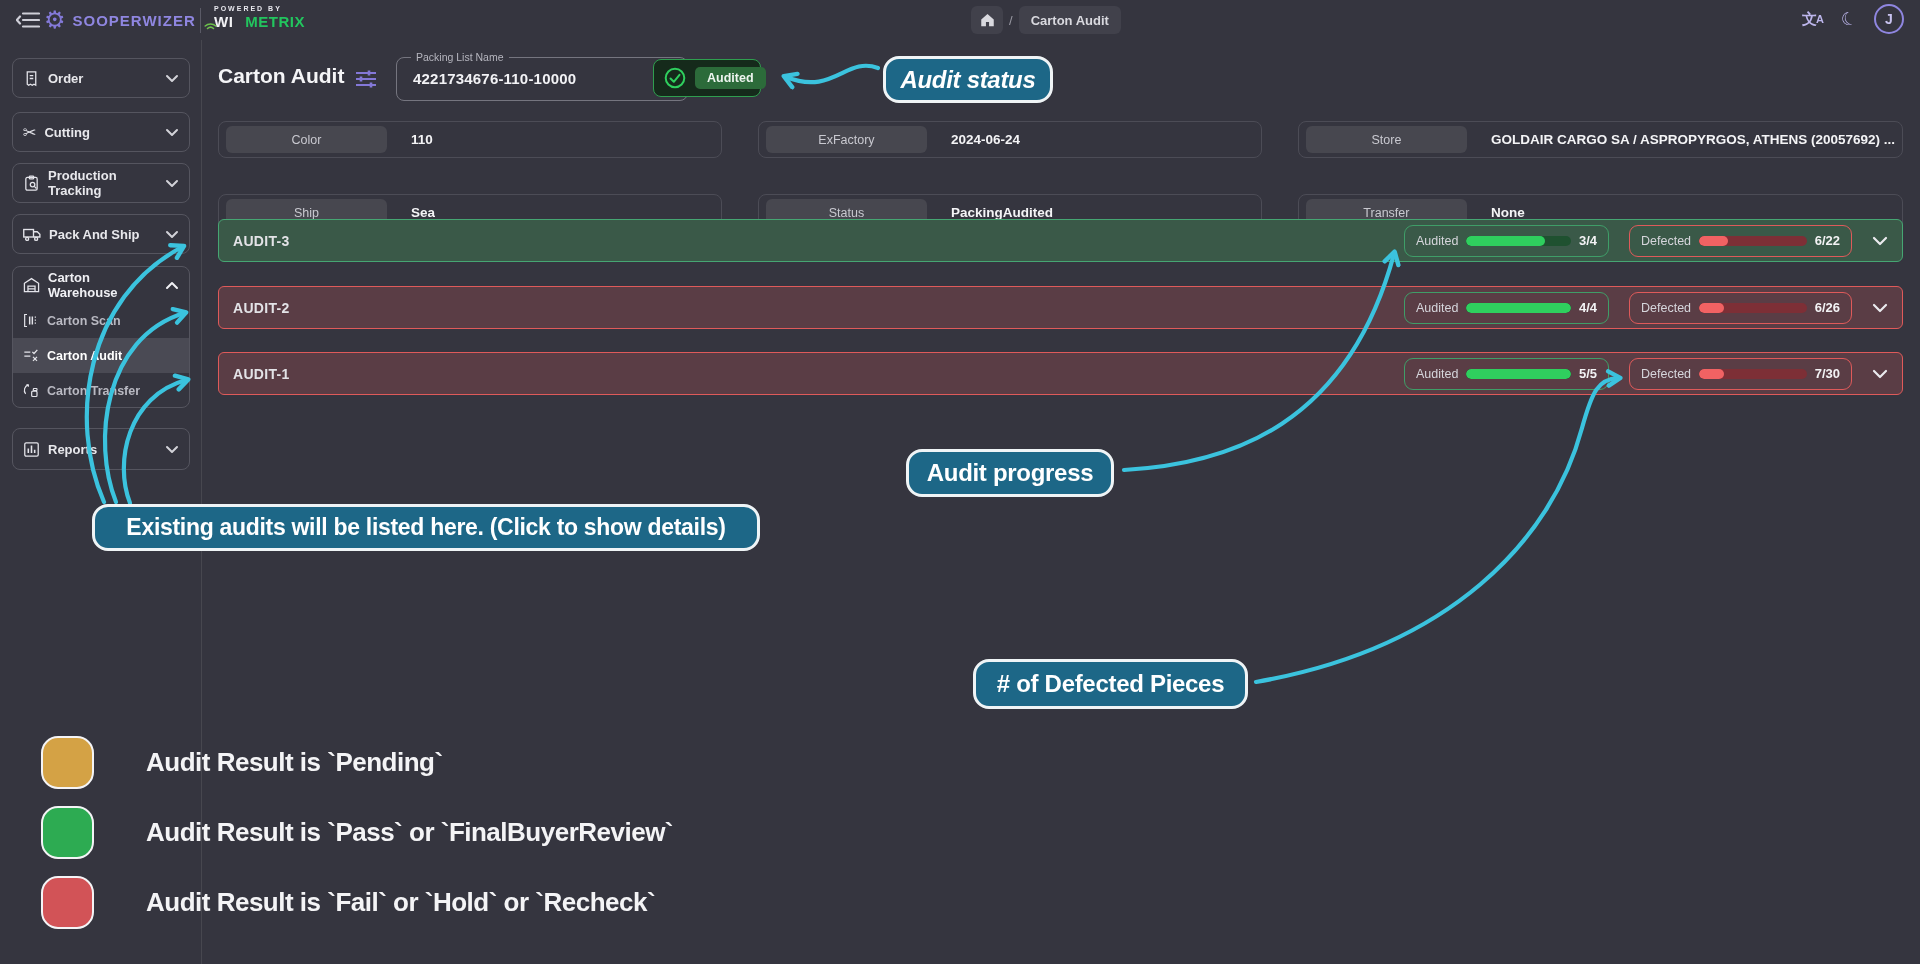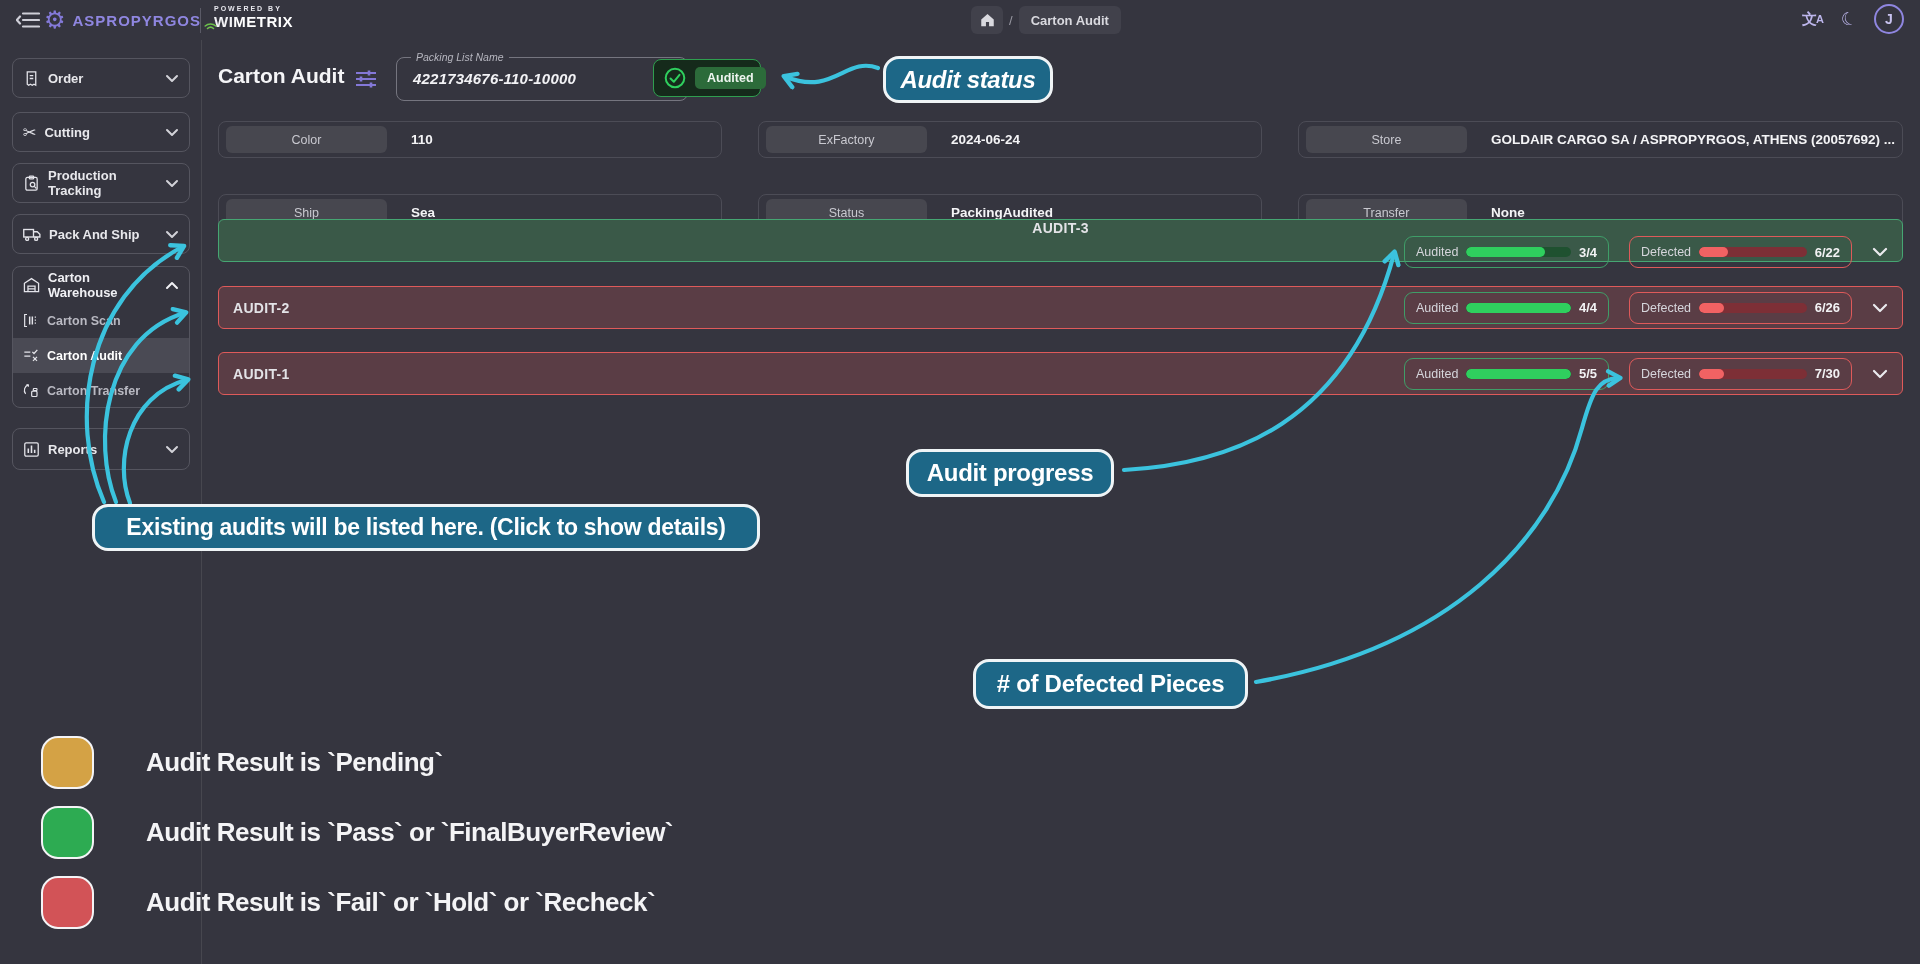--- a/index.html
+++ b/index.html
@@ -11,21 +11,21 @@
   .navbar { position:absolute; left:0; top:0; width:1920px; height:40px; background:#35353F; }
   .menu-btn { position:absolute; left:16px; top:12px; width:24px; height:16px; cursor:pointer; color:#cfcfd8; }
   .brand-wrap { position:absolute; left:44px; top:5px; display:flex; align-items:center; gap:7px; }
   .gear { font-size:24px; color:#8379d8; line-height:30px; }
   .brand { color:#8f86e0; font-weight:bold; font-size:15px; letter-spacing:1px; }
   .nav-divider { position:absolute; left:200px; top:8px; width:1px; height:25px; background:#5a5a66; }
   .powered { position:absolute; left:214px; top:5px; line-height:1; }
   .powered-by { font-size:7px; letter-spacing:2px; color:#e8e8ee; font-weight:bold; }
   .powered-brand { margin-top:2px; font-size:15px; font-weight:bold; letter-spacing:.5px; }
   .powered-wi { color:#f2f2f5; }
-  .powered-metrix { color:#ffffff; }
+  .powered-metrix { color:#22c55e;margin-left:12px; }
   .wifi-ic { position:relative; top:-7px; left:-10px; }
   .breadcrumb { position:absolute; left:971px; top:6px; display:flex; align-items:center; gap:6px; }
   .crumb-chip { background:#41414b; border-radius:6px; color:#d9d9df; display:flex; align-items:center; justify-content:center; cursor:pointer; }
   .crumb-home { width:32px; height:28px; }
   .crumb-sep { color:#9a9aa4; font-size:13px; }
   .crumb-label { height:28px; padding:0 12px; font-size:13px; font-weight:bold; }
   .nav-right { position:absolute; right:16px; top:4px; display:flex; align-items:center; gap:17px; }
   .nav-ic { color:#bdb6ec; cursor:pointer; display:flex; align-items:center; }
   .translate-ic { font-size:15px; font-weight:bold; }
   .translate-ic .small-a { font-size:11px; margin-left:-1px; }
@@ -40,38 +40,38 @@
   .side-ic { display:flex; color:#e4e4ea; }
   .group-box { position:absolute; left:12px; top:226px; width:178px; height:142px; border:1px solid #55555f; border-radius:8px; overflow:hidden; }
   .group-header { height:36px; display:flex; align-items:center; padding:0 10px; gap:8px; color:#f0f0f4; font-size:13px; font-weight:bold; cursor:pointer; }
   .group-header .chev { margin-left:auto; }
   .sub-item { height:35px; display:flex; align-items:center; padding:0 10px; gap:8px; color:#b9b9c2; font-size:12.5px; font-weight:bold; cursor:pointer; }
   .sub-item.selected { background:#4a4a54; color:#ffffff; }
 
   
   .page-title { position:absolute; left:218px; top:64px; font-size:21px; font-weight:bold; color:#f5f5f7; }
   .filter-ic { position:absolute; left:355px; top:69px; color:#8478d8; cursor:pointer; }
-  .select-box { position:absolute; left:396px; top:57px; width:292px; height:44px; border:1px solid #75757f; border-radius:8px; cursor:pointer;font-style:italic; }
+  .select-box { position:absolute; left:396px; top:57px; width:292px; height:44px; border:1px solid #75757f; border-radius:8px; cursor:pointer; }
   .select-label { position:absolute; left:14px; top:-7px; background:#35353F; padding:0 5px; font-size:10.5px; color:#b6b6bf; }
   .select-value { position:absolute; left:16px; top:12px; font-size:15px; color:#f2f2f5; font-weight:bold; letter-spacing:.2px; }
   .select-caret { position:absolute; right:14px; top:19px; width:0; height:0; border-left:5px solid transparent; border-right:5px solid transparent; border-top:6px solid #e8e8ec; }
   .status-badge { position:absolute; left:653px; top:59px; width:108px; height:38px; background:#152a1b; border:1px solid #2f9e4f; border-radius:8px;
                   display:flex; align-items:center; padding:0 9px; gap:8px; }
   .badge-pill { background:#2c6b3a; border-radius:5px; padding:4px 12px; color:#edf5ef; font-size:12.5px; font-weight:bold; }
 
   
   .fields { position:absolute; left:218px; top:121px; width:1685px; display:grid; grid-template-columns:repeat(3,1fr); column-gap:12px; row-gap:10px;gap:36px; }
   .field { height:37px; border:1px solid #4c4c56; border-radius:8px; display:flex; align-items:center; padding:0 7px; }
   .field-chip { width:161px; height:27px; background:#47474f; border-radius:6px; display:flex; align-items:center; justify-content:center;
                 color:#c9c9d0; font-size:12.5px; flex:0 0 auto; }
   .field-value { margin-left:24px; color:#f4f4f6; font-size:13.5px; font-weight:bold; white-space:nowrap; overflow:hidden; }
 
   
   .audit-row { position:absolute; left:218px; width:1685px; height:43px; border-radius:6px; display:flex; align-items:center; padding:0 14px; cursor:pointer; }
-  .audit-row.pass { background:#3a5948; border:1px solid #46a673;flex-direction:column; }
+  .audit-row.pass { background:#3a5948; border:1px solid #46a673; }
   .audit-row.fail { background:#5a3d45; border:1px solid #df5a5a; }
   .audit-name { font-size:14px; font-weight:bold; color:#e3e3e7; letter-spacing:.3px; }
   .row-right { margin-left:auto; display:flex; align-items:center; gap:20px; }
   .pill { height:32px; border-radius:9px; display:flex; align-items:center; padding:0 11px; gap:8px; }
   .pill-audited { width:205px; border:1px solid #3f9e68; }
   .pill-defected { width:223px; border:1px solid #df5a5a; }
   .pill-label { font-size:12.5px; color:#d6d6dc; }
   .bar { flex:1; height:10px; border-radius:5px; overflow:hidden; }
   .bar-audited { background:#1f5130; }
   .bar-defected { background:#7d2f36; }
@@ -105,21 +105,21 @@
 
   <div class="navbar">
     <div class="menu-btn">
       <svg width="24" height="16" viewBox="0 0 24 16">
           <path d="M7 1.5 H23 M7 8 H23 M7 14.5 H23" stroke="currentColor" stroke-width="2.2" stroke-linecap="round"></path>
           <path d="M4 4.5 L0.8 8 L4 11.5" stroke="currentColor" stroke-width="2.2" fill="none" stroke-linecap="round" stroke-linejoin="round"></path>
         </svg>
     </div>
     <div class="brand-wrap">
       <span class="gear">⚙</span>
-      <span class="brand">ASPROPYRGOS</span>
+      <span class="brand">SOOPERWIZER</span>
     </div>
     <div class="nav-divider"></div>
     <div class="powered">
       <div class="powered-by">POWERED BY</div>
       <div class="powered-brand"><span class="powered-wi">WI</span><span class="powered-metrix">METRIX</span><span class="wifi-ic"><svg width="13" height="10" viewBox="0 0 13 10">
               <path d="M3.5 6.5 A4.5 4.5 0 0 1 9.5 6.5 M1.2 4 A8 8 0 0 1 11.8 4" stroke="#6dc04c" stroke-width="1.6" fill="none" stroke-linecap="round"></path>
             </svg></span></div>
     </div>
     <div class="breadcrumb">
       <div class="crumb-chip crumb-home">

